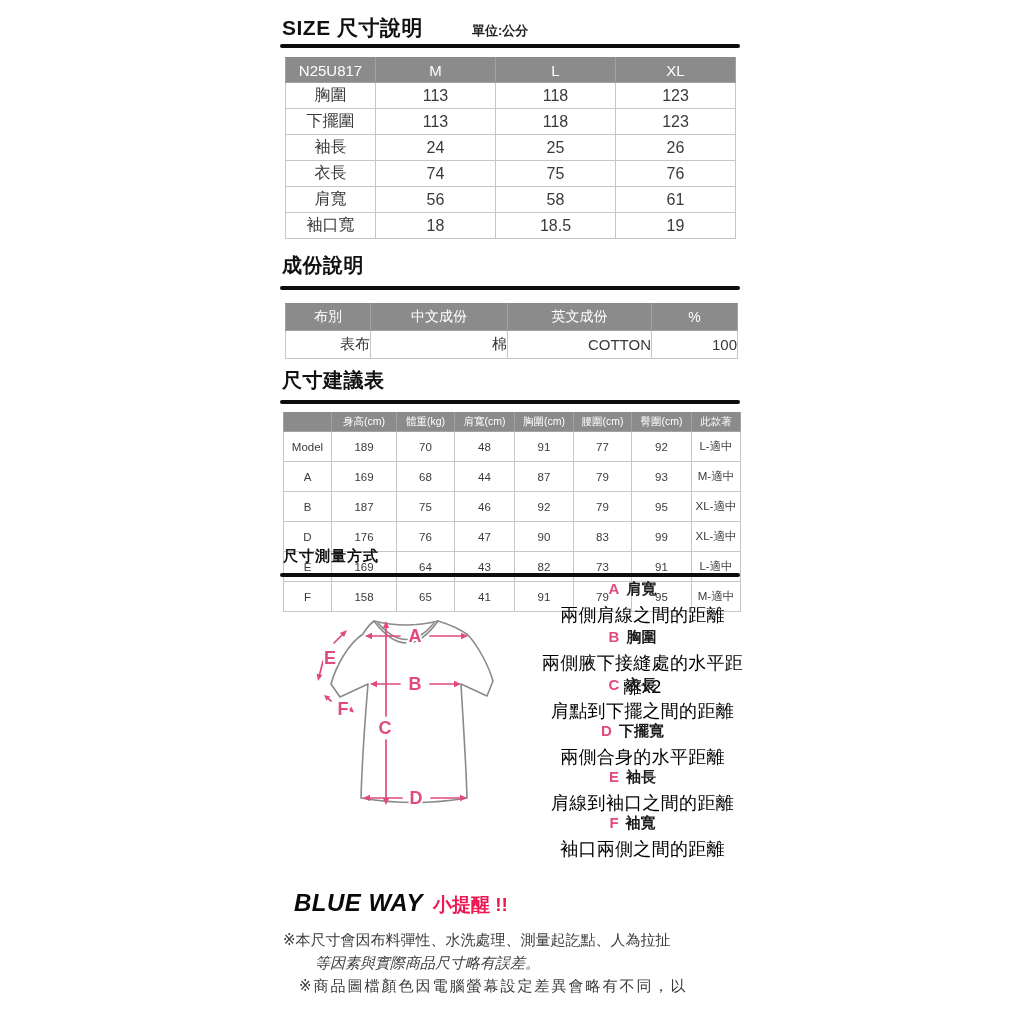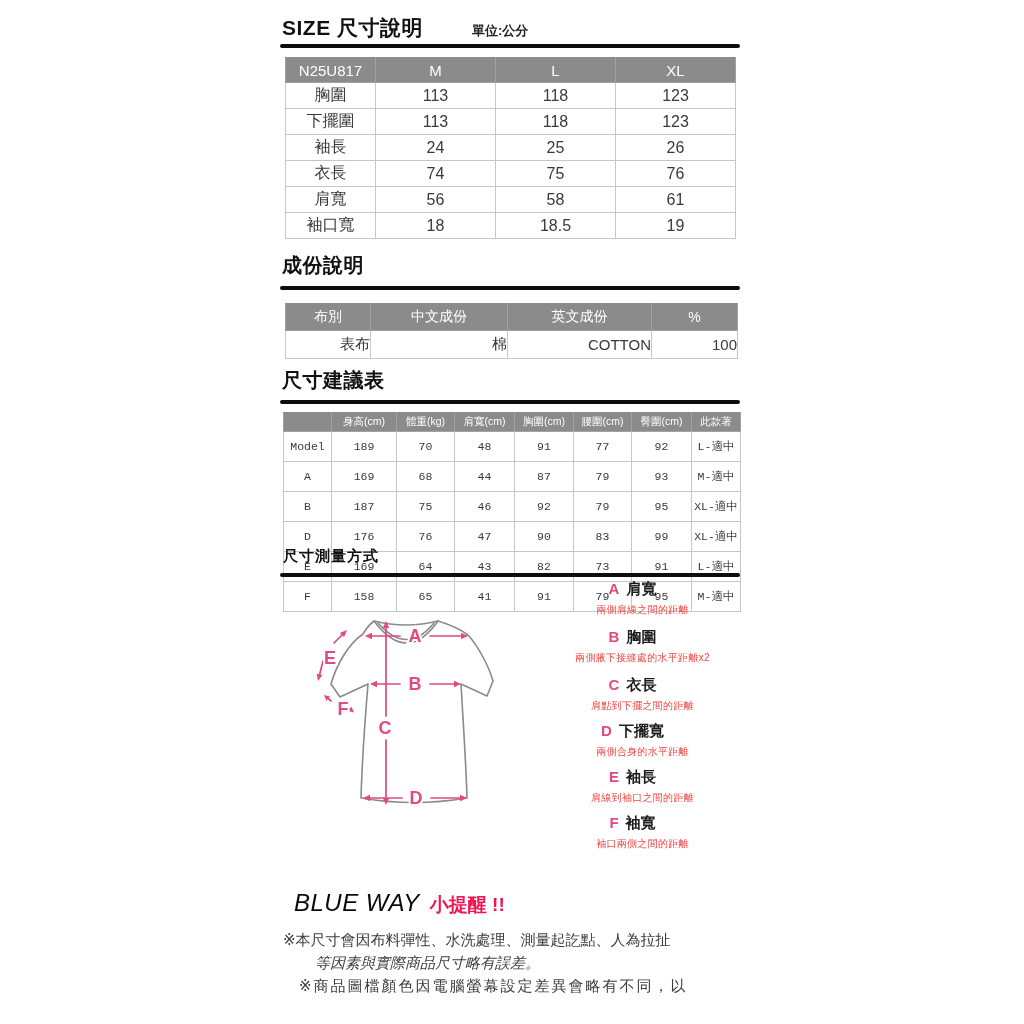--- a/index.html
+++ b/index.html
@@ -17,31 +17,31 @@
   th { background:#8b8b8b; color:#ffffff; font-weight:normal; border-color:#a2a2a2; border-top-color:#8b8b8b; }
   td { color:#3a3a3a; background:#fff; }
 
   .size-table th { height:25px; font-size:15px; }
   .size-table td { height:26px; font-size:16px; }
 
   .comp-table th { height:27px; font-size:14px; }
   .comp-table td { height:28px; font-size:15px;text-align:right; }
 
   .sug-table th { height:19px; font-size:10.5px; }
-  .sug-table td { height:30px; font-size:11.5px;font-family:Liberation Mono, monospace; }
+  .sug-table td { height:30px; font-size:11.5px; }
 
   .unit-note { font-size:13px; font-weight:bold; color:#222; }
 
   .m-item { position:absolute; left:240px; width:225px;text-align:center; }
   .m-head { font-size:15px; font-weight:bold; color:#1c1c1c; }
   .m-letter { color:#e04a80; margin-right:7px; }
-  .m-desc { font-size:10px; color:#ef4444; margin-left:20px; margin-top:4px; letter-spacing:0.3px; }
+  .m-desc { font-size:18px; color:#000000; margin-left:20px; margin-top:4px; letter-spacing:0.3px; }
 
   .brand-row { display:flex; align-items:baseline; }
-  .brand { font-size:24px; font-weight:normal; font-style:italic; color:#0a0a0a; letter-spacing:0.5px; }
+  .brand { font-size:24px; font-weight:bold; font-style:italic; color:#0a0a0a; letter-spacing:0.5px; }
   .reminder { font-size:19px; font-weight:bold; color:#ee1651; margin-left:10px;text-align:right; }
 
   .note { font-size:15px; color:#3c3c3c; line-height:23px; }
   .note .cont { margin-left:32px;font-style:italic; }
   .note.spread { letter-spacing:2px; }
 </style>
 </head>
 <body>
 
 <div class="page">

